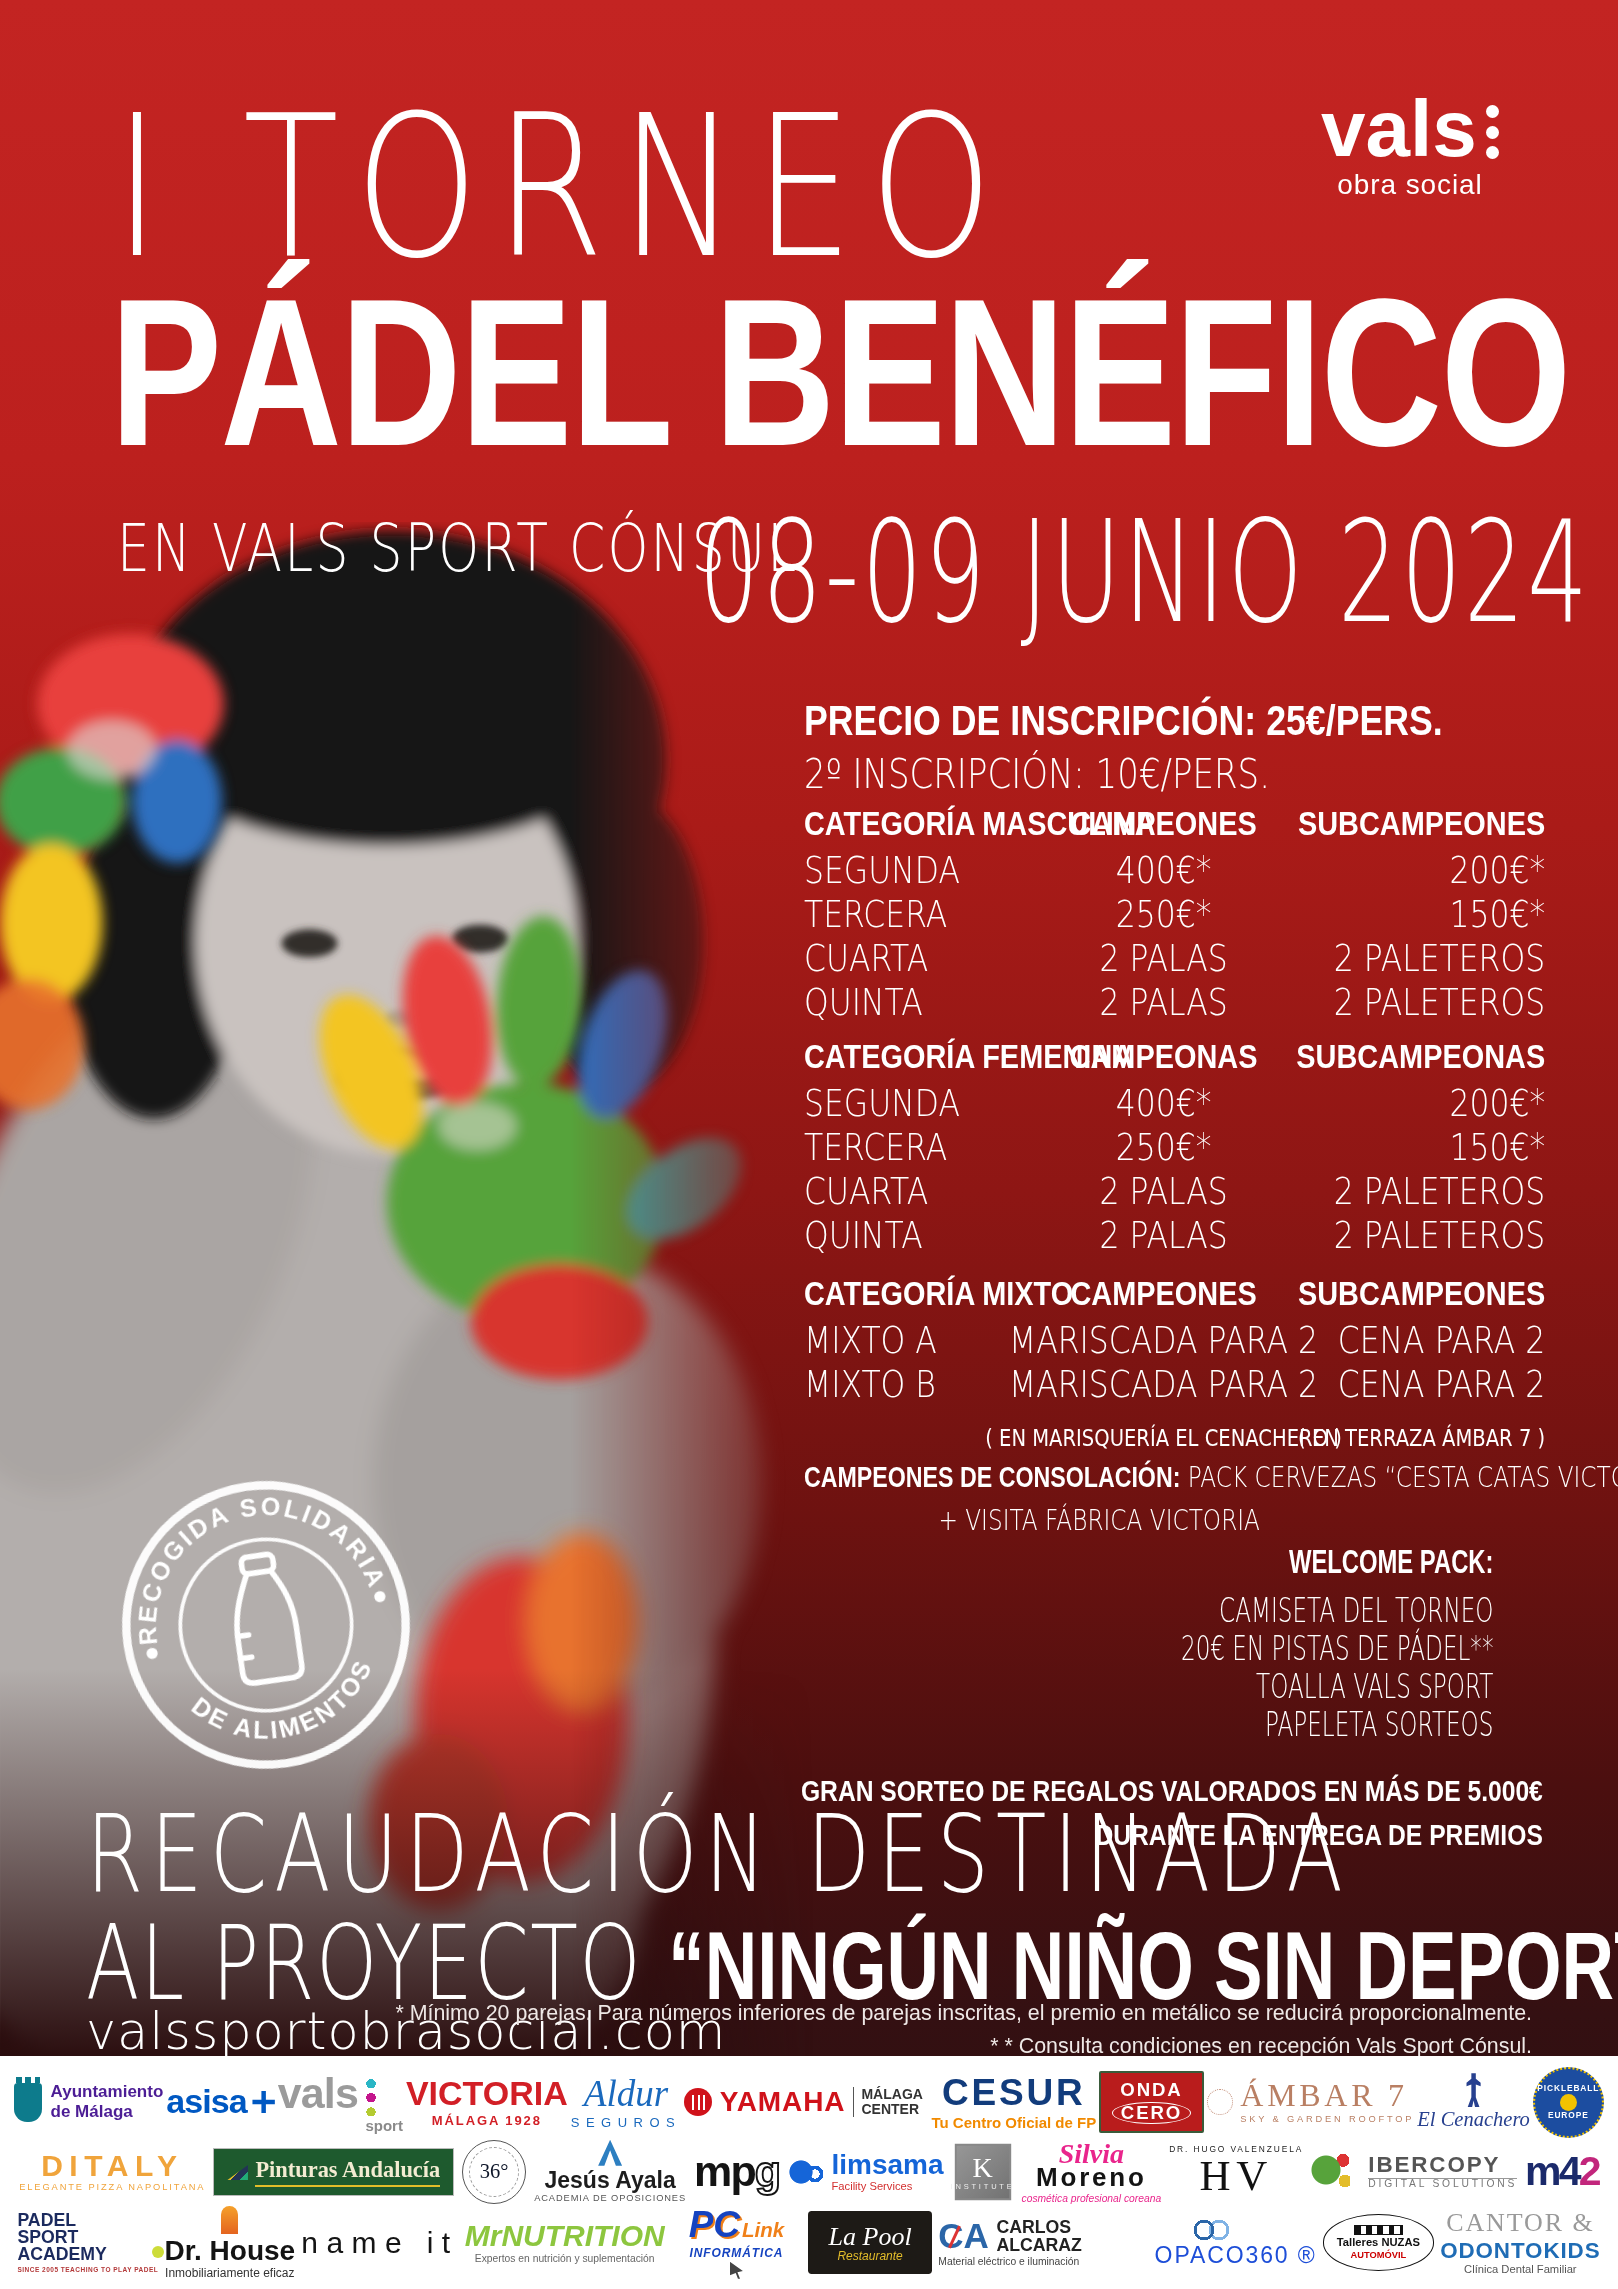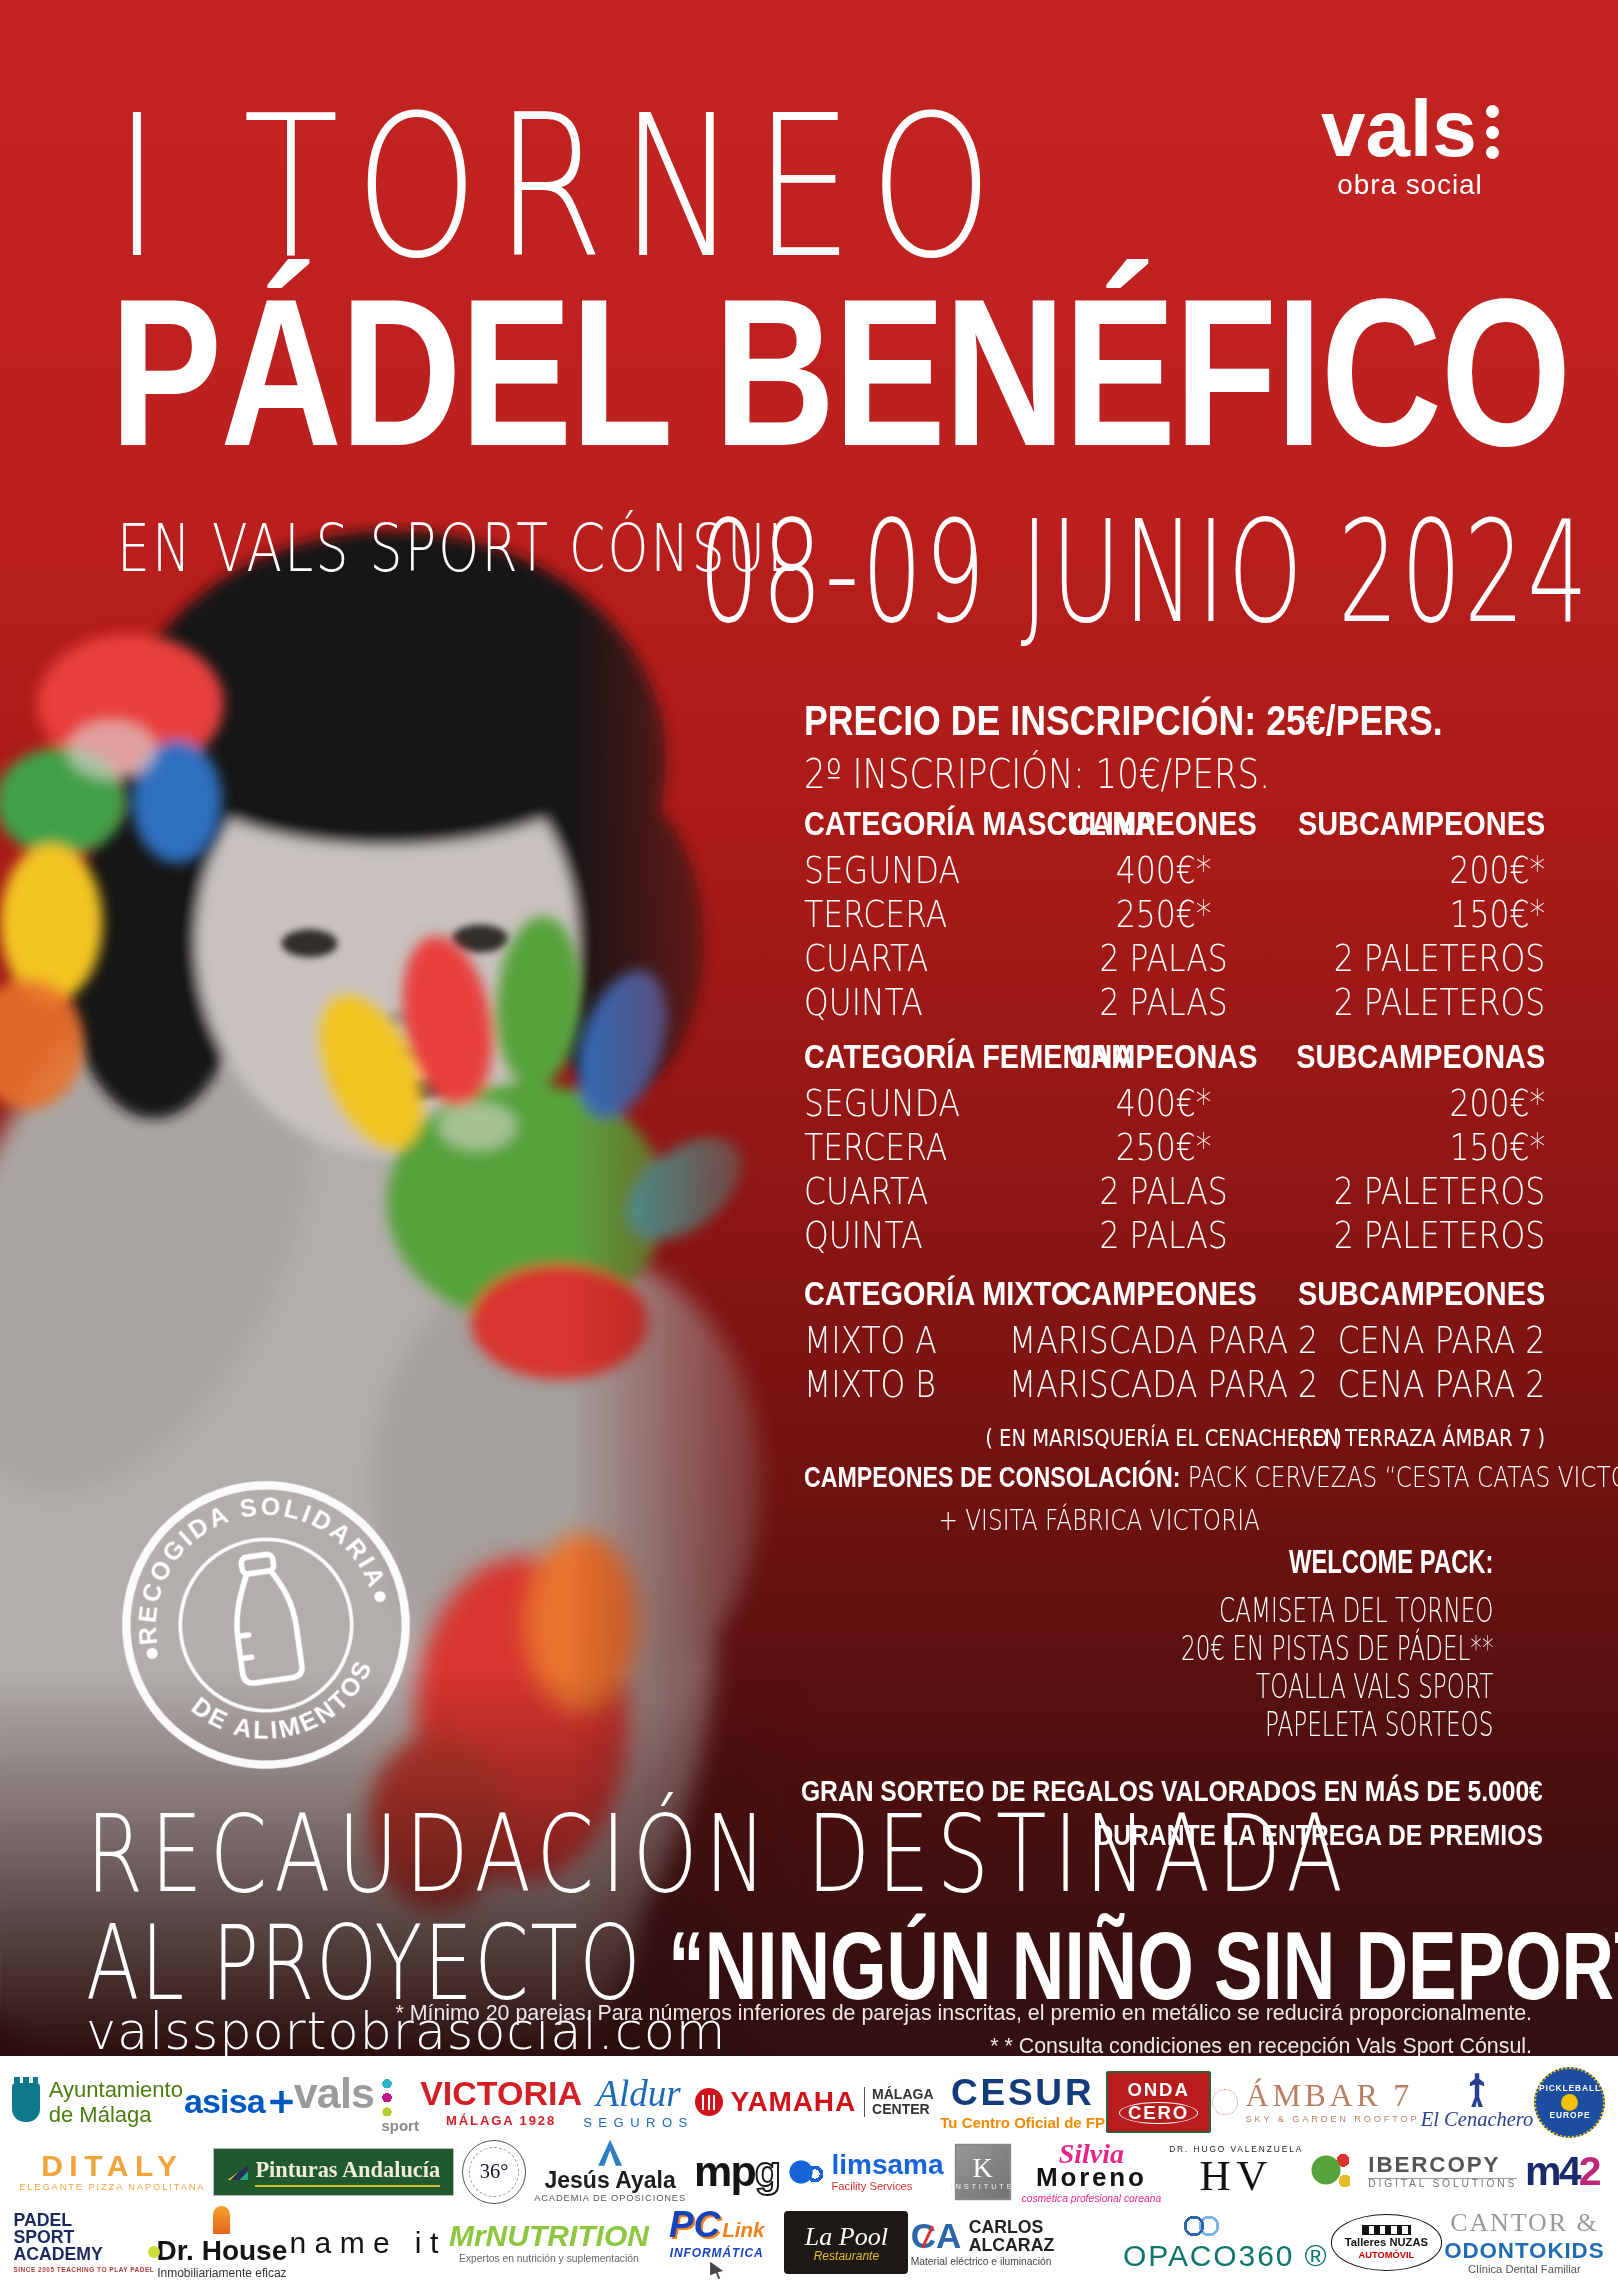--- a/index.html
+++ b/index.html
@@ -73,21 +73,21 @@
     display:flex;flex-direction:column;justify-content:space-evenly;padding:9.3px 11.2px;}
   .sponsor-row{display:flex;align-items:center;justify-content:space-evenly;}
   .logo{display:flex;flex-direction:column;align-items:center;justify-content:center;text-align:center;
     gap:1.9px;line-height:1.05;font-family:"Liberation Sans",sans-serif;}
   .ln{white-space:nowrap;display:block;}
 
   .ayto{display:grid;grid-template-columns:auto auto;column-gap:8.4px;align-items:center;text-align:left;}
   .ayto .ico{grid-row:1/3;width:28px;height:39px;background:#0d7b8c;border-radius:3.7px 3.7px 13px 13px;position:relative;}
   .ayto .ico::before{content:"";position:absolute;top:-5.6px;left:1.9px;right:1.9px;height:5.6px;
     background:repeating-linear-gradient(90deg,#0d7b8c 0 5.6px,transparent 5.6px 9.3px);}
-  .ayto .ln{color:#4d7c0f;font-size:22px;font-weight:400;justify-self:start;}
+  .ayto .ln{color:#4c1d95;font-size:17px;font-weight:700;justify-self:start;}
   .asisa{flex-direction:row;gap:5.6px;}
   .asisa .ln0{color:#0058c2;font-size:34px;font-weight:800;letter-spacing:-0.9px;}
   .asisa .ico{order:2;width:22.4px;height:22.4px;background:#0058c2;
     clip-path:polygon(40% 0,60% 0,60% 40%,100% 40%,100% 60%,60% 60%,60% 100%,40% 100%,40% 60%,0 60%,0 40%,40% 40%);}
   .vals{display:grid;grid-template-columns:auto auto;column-gap:7.5px;align-items:end;}
   .vals .ln0{font-size:43px;font-weight:800;color:#9b9b9b;letter-spacing:-0.9px;grid-row:1;}
   .vals .ico{grid-column:2;grid-row:1;width:11.2px;height:37px;
     background:radial-gradient(circle at 50% 4.7px,#2ab6c5 0 4.7px,transparent 4.7px),
                radial-gradient(circle at 50% 18.6px,#c4158c 0 4.7px,transparent 4.7px),
                radial-gradient(circle at 50% 33px,#b4cb31 0 4.7px,transparent 4.7px);}
@@ -182,21 +182,21 @@
   .lapool .ln0{color:#fff;font-family:"Liberation Serif",serif;font-style:italic;font-size:26px;}
   .lapool .ln1{color:#e3bd2a;font-style:italic;font-size:12px;}
   .alcaraz{display:grid;grid-template-columns:auto auto;column-gap:7.5px;align-items:center;text-align:left;}
   .alcaraz .ln0{font-size:35px;font-weight:800;color:#2b66a8;position:relative;}
   .alcaraz .ln0::after{content:"";position:absolute;left:15px;top:7.5px;width:2.8px;height:24px;background:#d33;transform:rotate(25deg);}
   .alcaraz .ln1{font-size:17.7px;font-weight:700;color:#222;white-space:normal;width:104px;line-height:1.05;justify-self:start;}
   .alcaraz .ln2{grid-column:1/3;font-size:10.3px;color:#444;}
   .opaco .ico{width:43px;height:24px;
     background:radial-gradient(circle at 14px 12px,transparent 0 7.5px,#2b66a8 7.5px 10.3px,transparent 10.3px),
                radial-gradient(circle at 29px 12px,transparent 0 7.5px,#7fb2e5 7.5px 10.3px,transparent 10.3px);}
-  .opaco .ln0{color:#0f766e;font-size:30px;letter-spacing:1.9px;font-weight:500;margin-left:48px;}
+  .opaco .ln0{color:#1d4ed8;font-size:23px;letter-spacing:1.9px;font-weight:500;margin-left:48px;}
   .nuzas{border:1.9px solid #111;border-radius:50%;padding:9.3px 13px;gap:1.9px;}
   .nuzas .ico{width:47px;height:8.4px;background:repeating-linear-gradient(90deg,#111 0 5.6px,#fff 5.6px 11.2px);border:0.9px solid #111;}
   .nuzas .ln0{font-size:11.2px;font-weight:800;color:#111;}
   .nuzas .ln1{font-size:9.3px;font-weight:700;color:#c00;}
   .cantor .ln0{font-family:"Liberation Serif",serif;color:#9a9a9a;font-size:26px;letter-spacing:1.9px;}
   .cantor .ln1{color:#1f6cb5;font-weight:900;font-size:22.4px;letter-spacing:0.9px;}
   .cantor .ln2{color:#555;font-size:11.2px;}
 </style>
 </head>
 <body>

